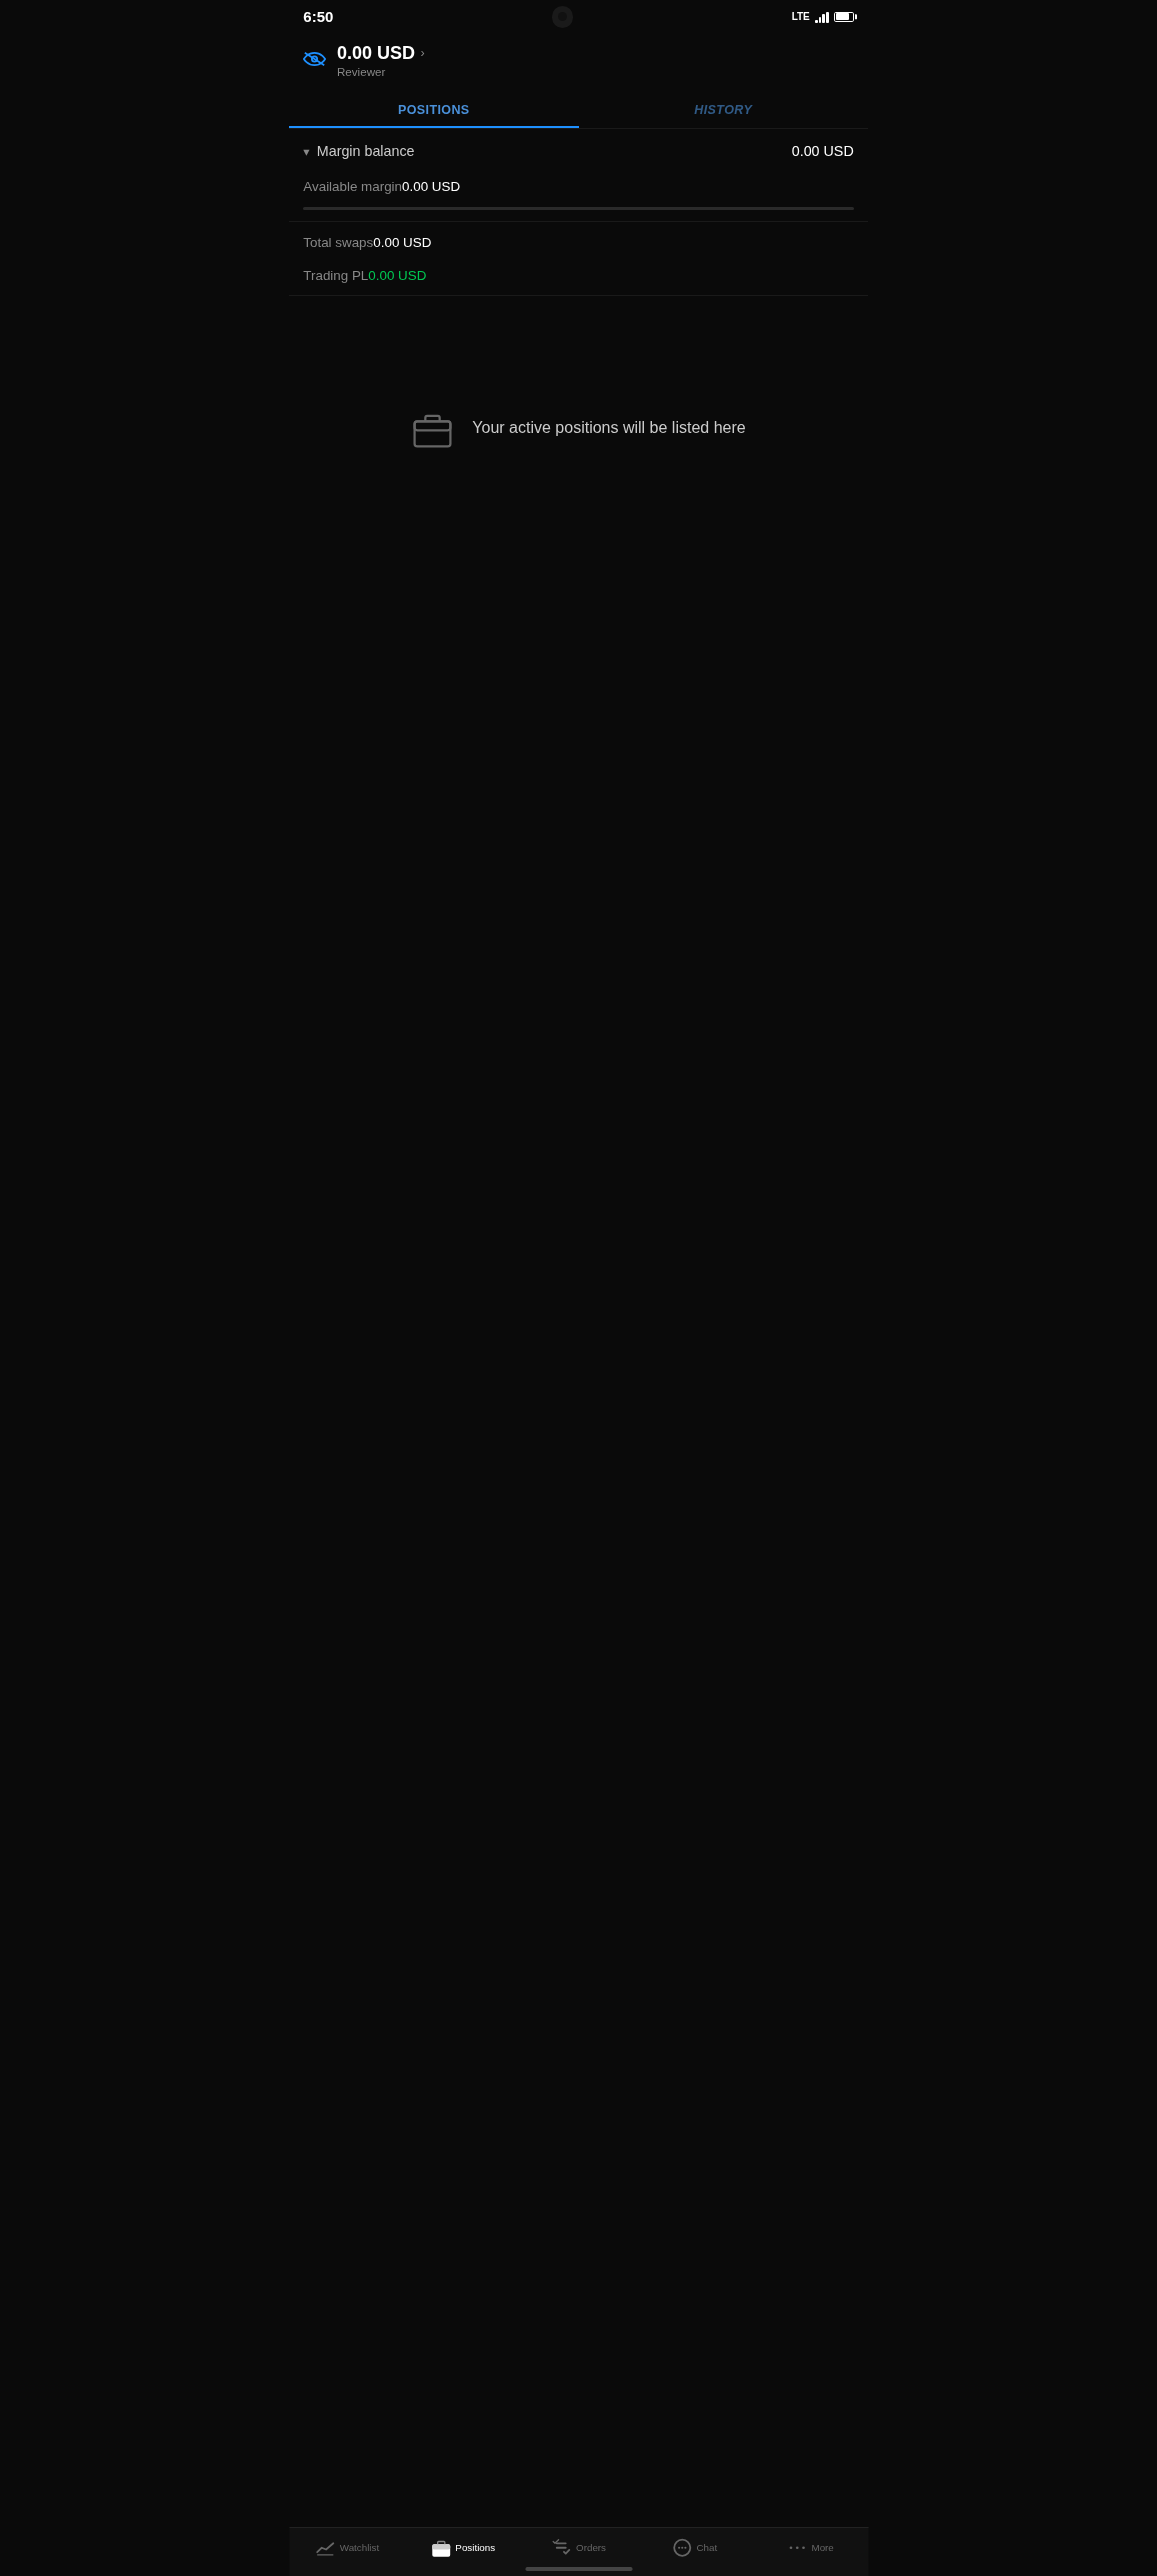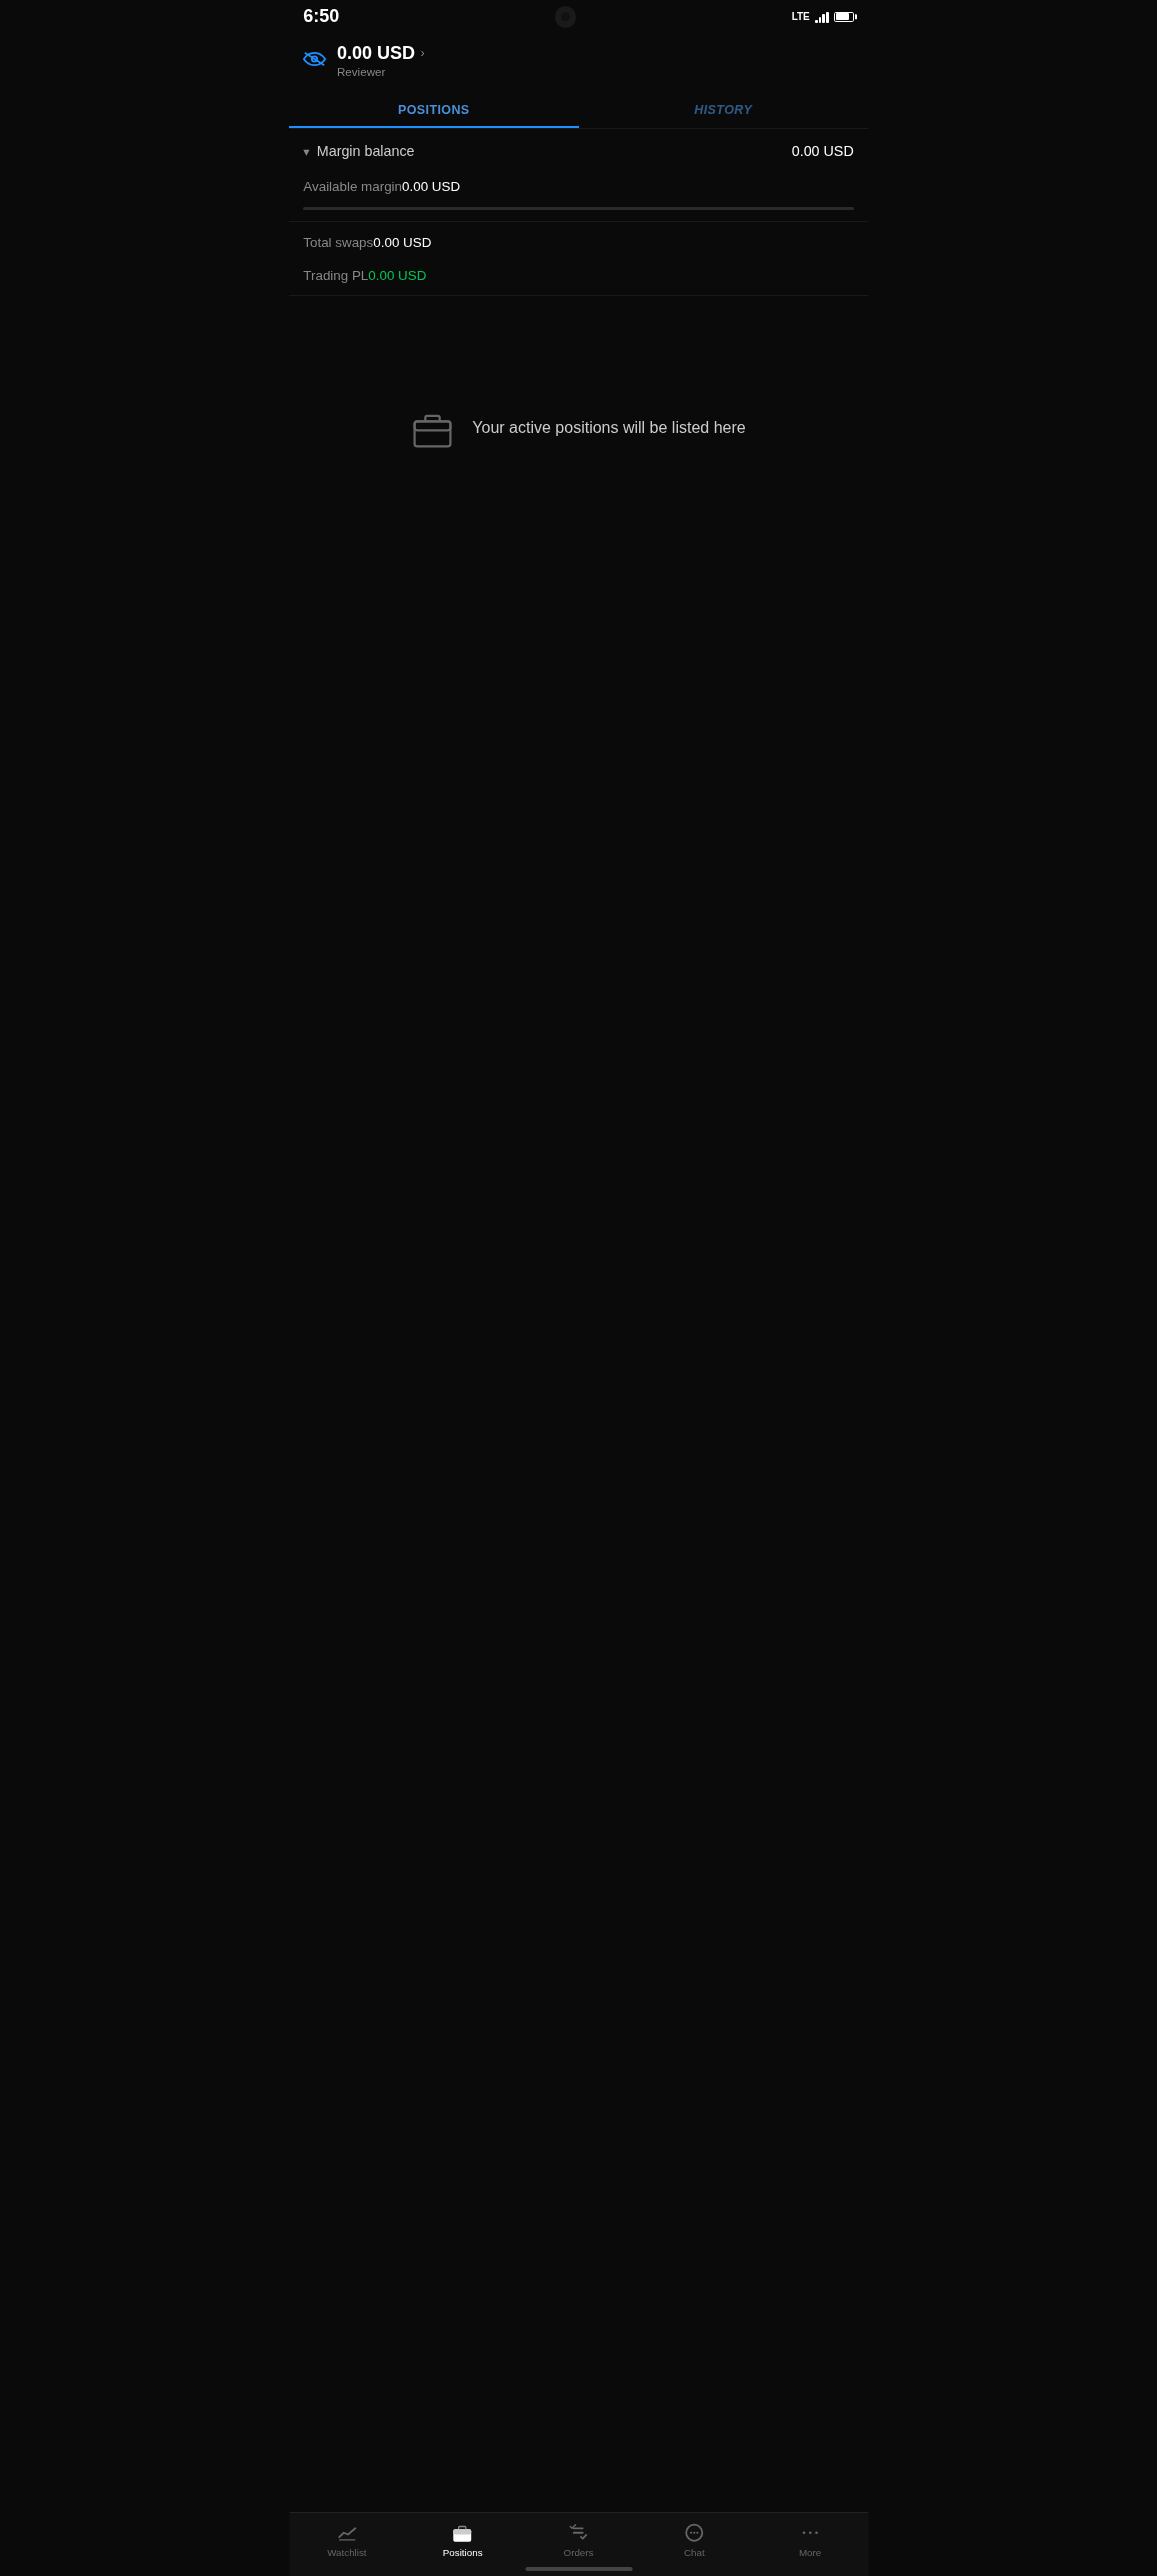--- a/index.html
+++ b/index.html
@@ -20,21 +20,21 @@
     
     .status-bar {
       display: flex;
       justify-content: space-between;
       align-items: center;
       padding: 7.2px 14.3px 5.4px;
       height: 32px;
     }
 
     .status-time {
-      font-size: 18px;
+      font-size: 15px;
       font-weight: 600;
       color: #ffffff;
       text-align: right;
     }
 
     .status-center {
       width: 21.5px;
       height: 21.5px;
       background: #1a1a1a;
       border-radius: 50%;
@@ -306,21 +306,21 @@
       background: #111111;
       display: flex;
       align-items: stretch;
       border-top: 0.9px solid #222222;
       padding-bottom: 14.3px;
     }
 
     .nav-item {
       flex: 1;
       display: flex;
-      flex-direction: column;
+      flex-direction: row;
       align-items: center;
       justify-content: center;
       padding: 9px 7.2px 3.6px;
       gap: 3.6px;
       cursor: pointer;
     }
 
     .nav-label {
       font-size: 9.8px;
       color: #666666;

